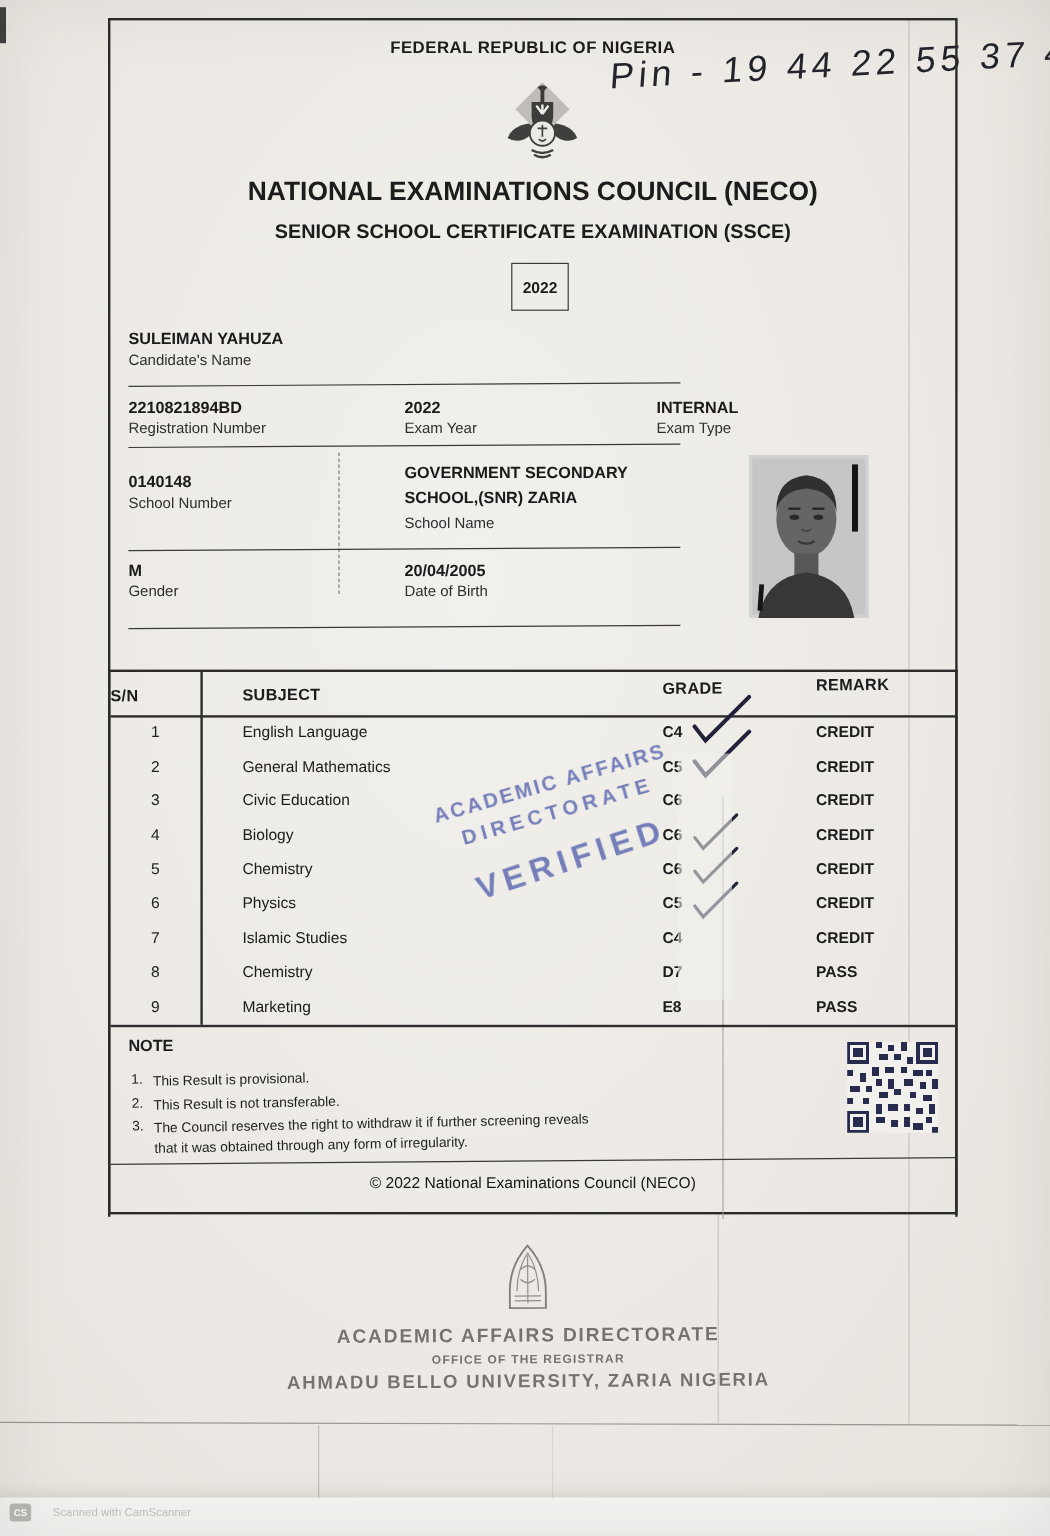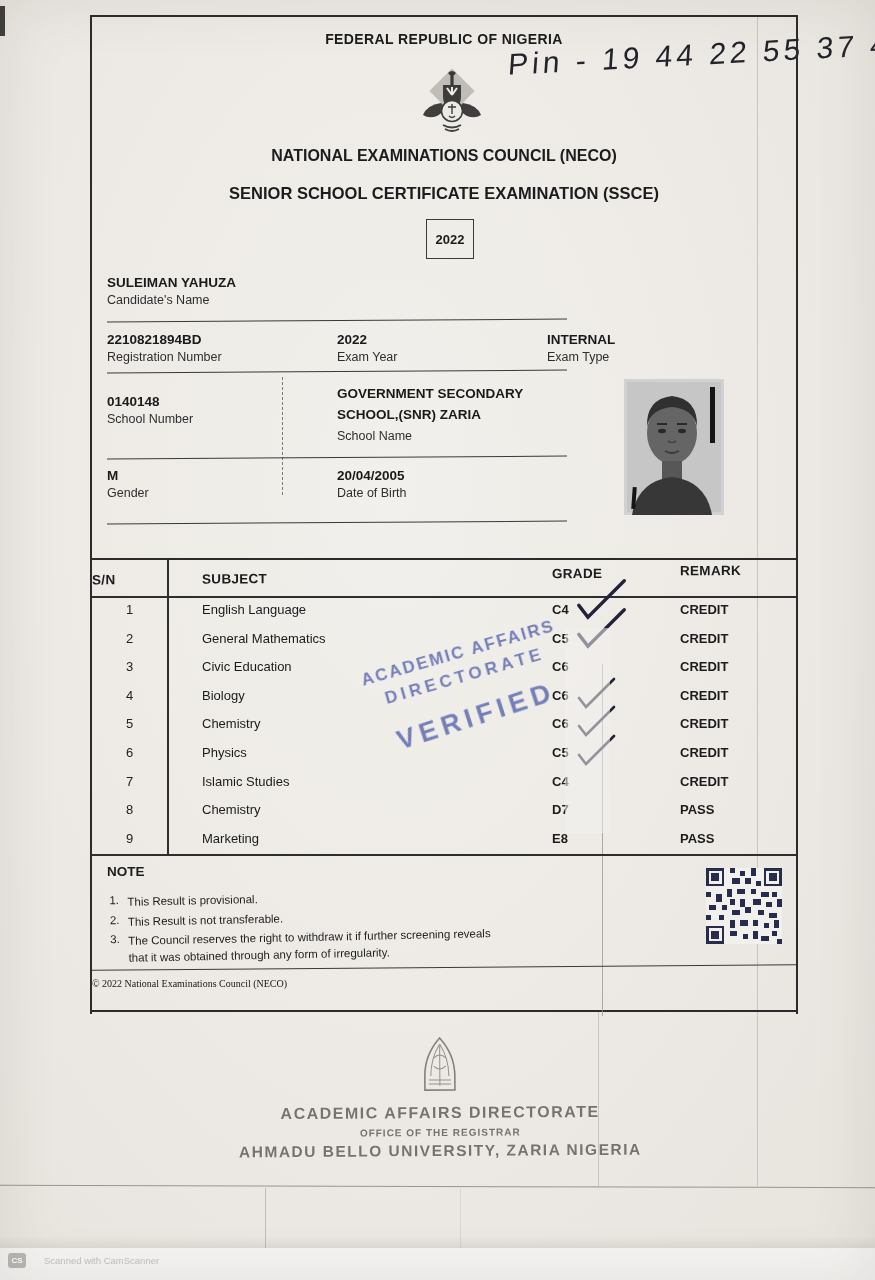--- a/index.html
+++ b/index.html
@@ -22,21 +22,21 @@
   .bottom-shadow{position:absolute;left:0;top:1236px;width:875px;height:12px;background:linear-gradient(#0000, rgba(120,115,105,.12));}
   
   .hand-pin{position:absolute;left:508px;top:38px;width:370px;font-size:30px;color:#23232b;
     transform:rotate(-3deg) skewX(-7deg);letter-spacing:4px;white-space:nowrap;font-weight:400;}
   
   .doc-frame{position:absolute;left:90px;top:15px;width:708px;height:997px;
     border:2px solid #2b2b2b;box-sizing:border-box;}
   .country-header{position:absolute;left:0;top:14px;width:100%;text-align:center;
     font-size:14px;font-weight:bold;letter-spacing:.4px;}
   .coat-of-arms{position:absolute;left:315px;top:52px;width:90px;height:72px;opacity:.85;filter:blur(.3px);}
-  .org-title{position:absolute;left:0;top:130px;width:100%;text-align:center;font-size:16px;font-weight:bold;}
+  .org-title{position:absolute;left:0;top:130px;width:100%;text-align:center;font-size:22px;font-weight:bold;}
   .exam-title{position:absolute;left:0;top:167px;width:100%;text-align:center;font-size:16.5px;font-weight:bold;}
   .year-box{position:absolute;left:334px;top:202px;width:46px;height:38px;border:1.5px solid #3a3a3a;
     display:flex;align-items:center;justify-content:center;font-size:13px;font-weight:bold;}
   .val{font-size:13.5px;font-weight:bold;color:#1a1a1a;}
   .lbl{font-size:12.5px;color:#2e2e2e;margin-top:3px;}
   .fgroup{position:absolute;}
   .hline{position:absolute;height:1.2px;background:#3a3a3a;transform:rotate(-.35deg);}
   .vdash{position:absolute;left:190px;top:360px;width:0;height:118px;border-left:1.5px dashed #4a4a4a;opacity:.7;}
   
   .photo{position:absolute;left:532px;top:362px;width:100px;height:136px;filter:grayscale(1) blur(.3px);}
@@ -66,21 +66,21 @@
   .trow.long .check{transform:scale(1.3) translate(4px,-6px);}
   .rows-end-line{position:absolute;left:0;top:294px;width:100%;height:1.5px;background:#2e2e2e;}
   
   .note-title{position:absolute;left:15px;top:304px;font-size:13.5px;font-weight:bold;}
   .note-list{position:absolute;left:18px;top:330px;width:398px;transform:rotate(-1.2deg);}
   .note-item{display:flex;margin-bottom:3px;}
   .note-num{font-size:11.5px;width:18px;flex:0 0 18px;color:#1e1e1e;}
   .note-text{font-size:11.5px;color:#1e1e1e;line-height:1.45;}
   .qr{position:absolute;left:614px;top:308px;width:76px;height:76px;}
   .copy-divider{position:absolute;left:0;top:407px;width:100%;height:1.2px;background:#3a3a3a;transform:rotate(-.45deg);}
-  .copyright{position:absolute;left:0;top:418px;width:100%;text-align:left;font-size:10px;color:#161616;font-family:Liberation Serif, serif;}
+  .copyright{position:absolute;left:0;top:418px;width:100%;text-align:center;font-size:13px;color:#161616;}
   
   .ver-stamp{position:absolute;left:338px;top:642px;width:260px;text-align:center;
     transform:rotate(-16deg);color:#3a4aa3;opacity:.68;filter:blur(.4px);pointer-events:none;}
   .ver-stamp .l1{font-size:17px;font-weight:bold;letter-spacing:2px;}
   .ver-stamp .l2{font-size:17px;font-weight:bold;letter-spacing:4px;margin-top:4px;}
   .ver-stamp .l3{font-size:27px;font-weight:bold;letter-spacing:5px;margin-top:16px;transform:rotate(-2deg);}
   .crease-band{position:absolute;left:565px;top:628px;width:45px;height:205px;
     background:rgba(242,240,236,.55);pointer-events:none;}
   
   .uni-stamp{position:absolute;left:10px;top:1036px;width:860px;text-align:center;

